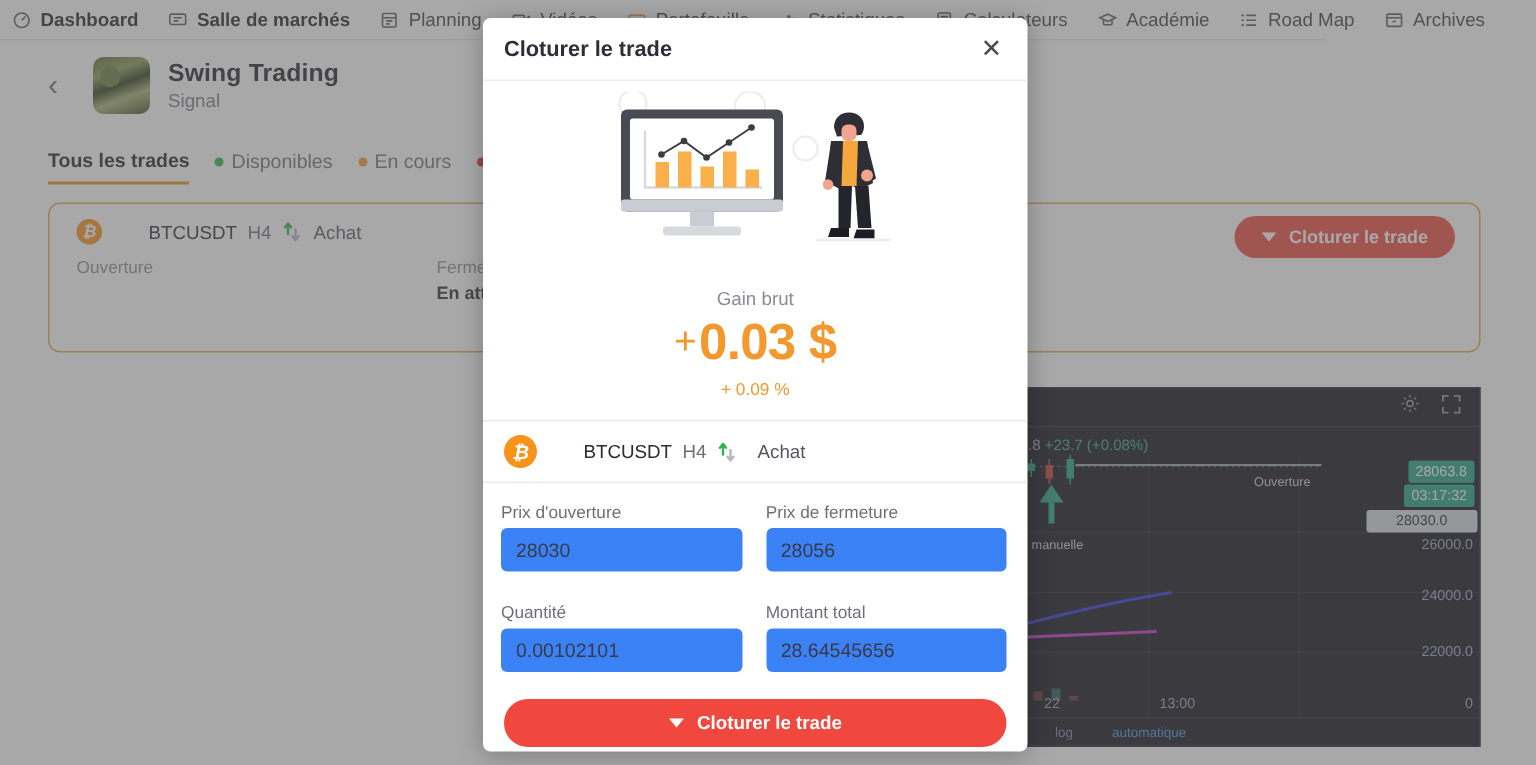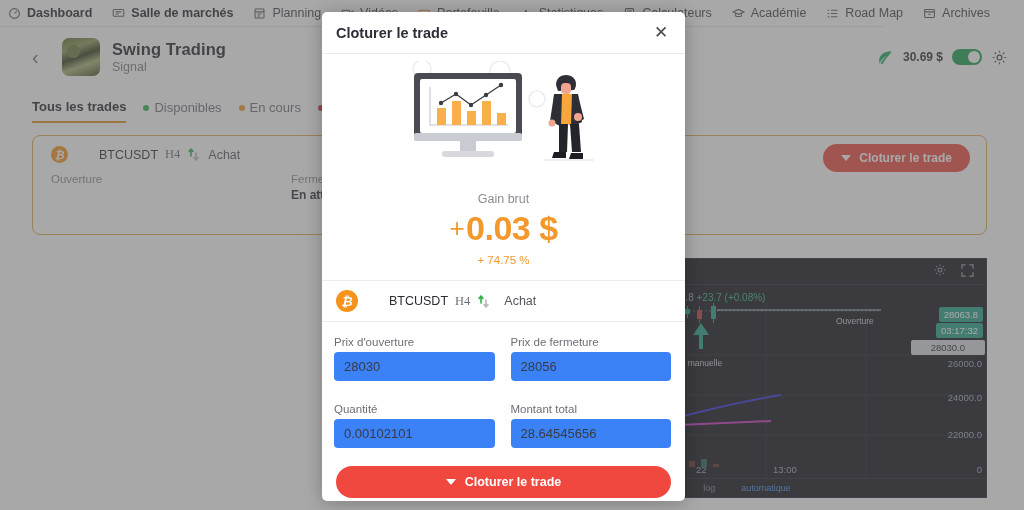--- a/index.html
+++ b/index.html
@@ -53,21 +53,21 @@
 
   
   .tradecard {
     position:absolute; top:135px; left:32px; width:955px; height:100px;
     background:#fff; border:1px solid #e0a84a; border-radius:8px;
   }
   .tc-head { display:flex; align-items:center; gap:7px; padding:10px 18px 0 18px; }
   .btc { width:17px; height:17px; border-radius:50%; background:#f7931a; color:#fff;
          font-size:11px; font-weight:bold; display:flex; align-items:center; justify-content:center; font-style:italic; }
   .sym { font-size:12.5px; font-weight:normal; color:#2b2b33;margin-left:24px; }
-  .tf { font-size:12.5px; color:#6e6e78;font-family:Liberation Serif, serif; }
+  .tf { font-size:12.5px; color:#6e6e78; }
   .side { font-size:12.5px; color:#55555f; }
   .arrows { width:14px; height:15px; position:relative; }
   .tc-cols { display:flex; padding:10px 18px 0 18px; }
   .tc-col { flex:0 0 auto; }
   .tc-col.c1 { width:240px; }
   .tc-col.c2 { width:300px; }
   .tc-lbl { font-size:11.5px; color:#8b8b95; margin-bottom:3px; }
   .tc-val { font-size:12px; font-weight:bold; color:#2b2b33; }
   .tc-sz { font-size:10.5px; color:#8b8b95; margin-top:3px; }
   .tc-sz b { color:#2b2b33; font-size:11.5px; }
@@ -238,31 +238,20 @@
         <span>Archives</span>
       </div>
     </div>
 
     <div class="pagehead">
       <div class="backchev">‹</div>
       <div class="ph-avatar"></div>
       <div class="ph-text">
         <div class="ph-title">Swing Trading</div>
         <div class="ph-sub">Signal</div>
-      </div>
-      <div class="ph-right">
-        <span class="leaf"><svg viewBox="0 0 16 16" fill="#1faa5d">
-              <path d="M14 2C6 2 2 6 2 11c0 1.5.6 2.6.6 2.6S4 9 9 6.5C6 9 4.2 11.8 3.6 14H5.4C7 10 10.5 7 14 2z"></path>
-            </svg></span>
-        <span class="bal">30.69 $</span>
-        <span class="toggle"></span>
-        <span class="gear"><svg viewBox="0 0 18 18" fill="none" stroke="currentColor" stroke-width="1.3">
-              <circle cx="9" cy="9" r="2.6"></circle>
-              <path d="M9 1.8v2M9 14.2v2M1.8 9h2M14.2 9h2M3.9 3.9l1.4 1.4M12.7 12.7l1.4 1.4M14.1 3.9l-1.4 1.4M5.3 12.7l-1.4 1.4"></path>
-            </svg></span>
       </div>
     </div>
 
     <div class="tabs">
       <div class="tab active">
         <span>Tous les trades</span>
       </div>
       <div class="tab">
         <span class="dot" style="background:#2bb24c"></span>
         <span>Disponibles</span>
@@ -476,21 +465,21 @@
             <rect x="140" y="98" width="50" height="2" rx="1" fill="#eceef1"></rect>
           </g>
         </svg>
       </div>
 
       <div class="gain-wrap">
         <div class="gain-lbl">Gain brut</div>
         <div class="gain-val">
           <span class="plus">+</span><span>0.03 $</span>
         </div>
-        <div class="gain-pct">+ 74.75 %</div>
+        <div class="gain-pct">+ 0.09 %</div>
       </div>
 
       <div class="m-sym">
         <span class="btc">₿</span>
         <span class="sym">BTCUSDT</span>
         <span class="tf">H4</span>
         <span class="arrows">
           <svg viewBox="0 0 14 15" fill="none">
               <path d="M4 9V3M4 2l-2 2.5M4 2l2 2.5" stroke="#2bb24c" stroke-width="1.6" stroke-linecap="round"></path>
               <path d="M9 6v6M9 13l-2-2.5M9 13l2-2.5" stroke="#b8b8c0" stroke-width="1.6" stroke-linecap="round"></path>

